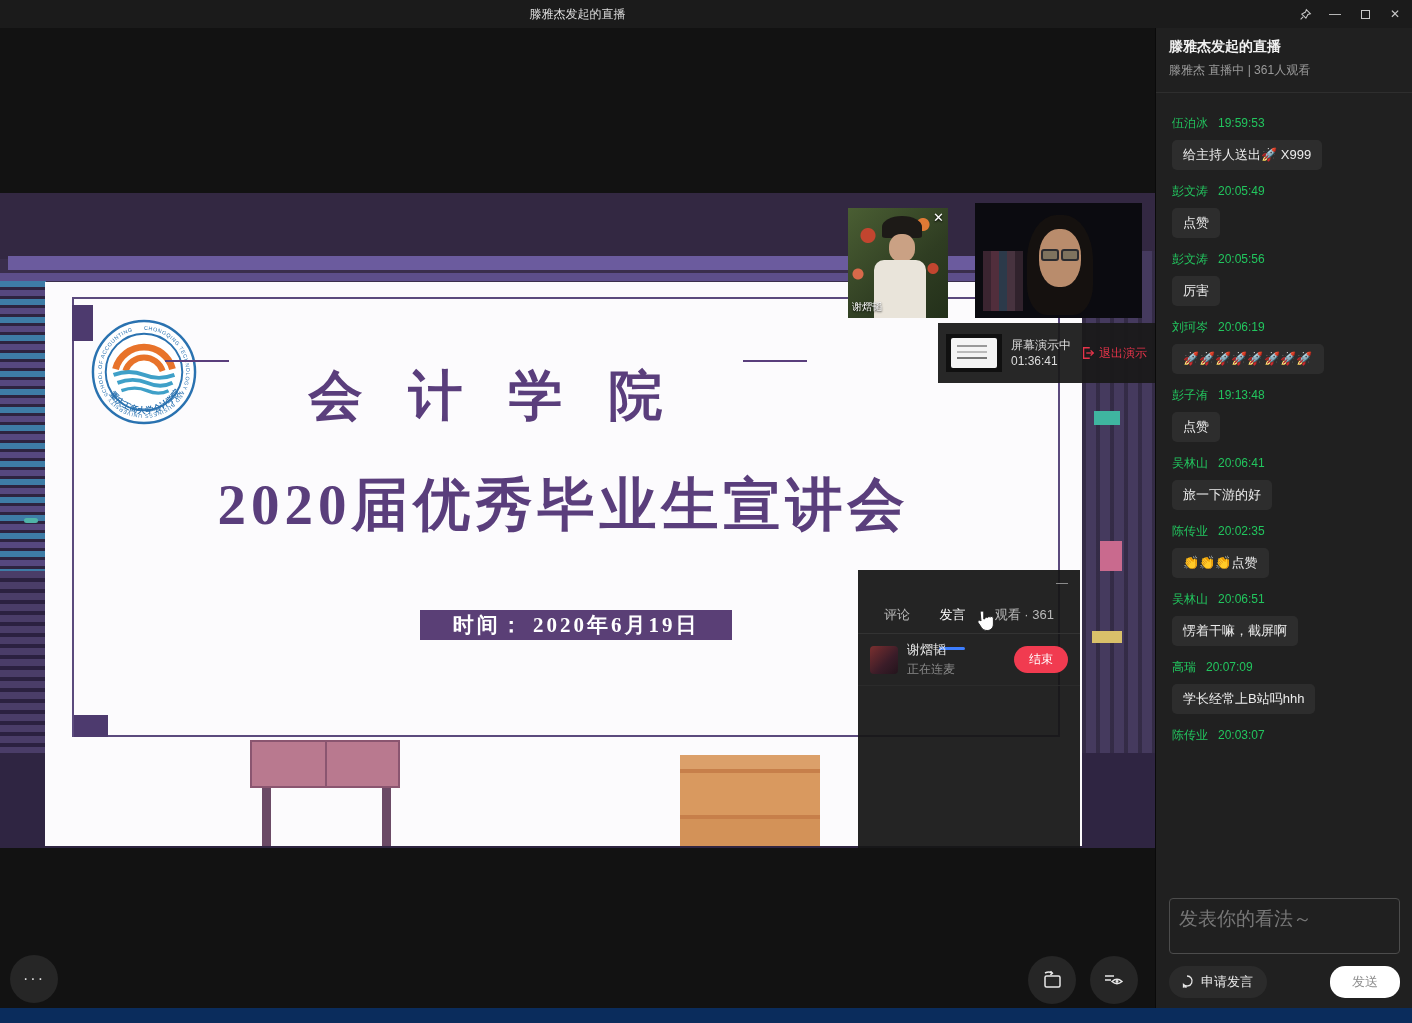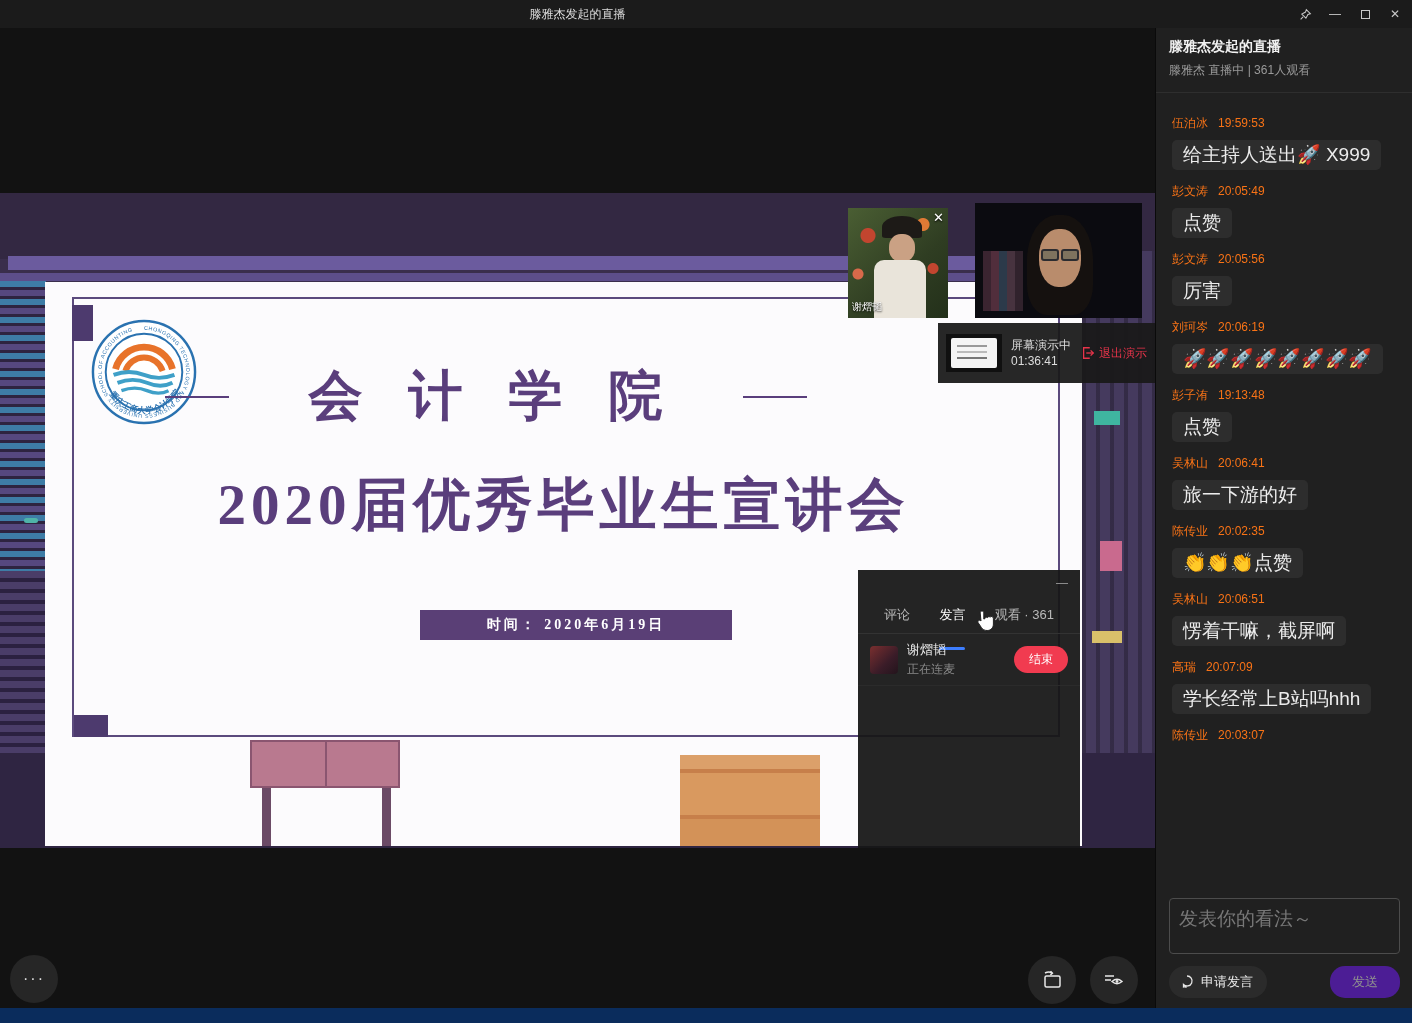--- a/index.html
+++ b/index.html
@@ -34,29 +34,29 @@
   .shelf-item2 { position:absolute; left:1100px; top:348px; width:22px; height:30px; background:#c96a8e; }
   .shelf-item3 { position:absolute; left:1092px; top:438px; width:30px; height:12px; background:#d9c06a; }
   .vid-floor { position:absolute; left:0; top:560px; width:1155px; height:95px; background:#2f2542; }
 
   
   .slide { position:absolute; left:45px; top:89px; width:1037px; height:564px; background:#fcfbfd; }
   .slide-frame { position:absolute; left:27px; top:15px; width:988px; height:440px; border:2px solid #5b4a7d; }
   .sq-tl { position:absolute; left:27px; top:23px; width:21px; height:36px; background:#4d3a6e; }
   .sq-bl { position:absolute; left:29px; top:433px; width:34px; height:22px; background:#4d3a6e; }
   .slide-logo { position:absolute; left:45px; top:36px; width:108px; height:108px; }
-  .slide-title-row { position:absolute; left:0; top:78px; width:881px; display:flex; align-items:center; justify-content:center;gap:28px; }
+  .slide-title-row { position:absolute; left:0; top:78px; width:881px; display:flex; align-items:flex-start; justify-content:center;gap:28px; }
   .title-line { width:64px; height:2px; background:#5a3e7c; }
   .slide-title { font-family:"Liberation Serif","DejaVu Serif",serif; font-weight:bold; color:#5a3e7c;
     font-size:54px; letter-spacing:46px; margin:0 6px 0 52px; }
   .slide-subtitle { position:absolute; left:0; top:185px; width:1037px; text-align:center;
     font-family:"Liberation Serif","DejaVu Serif",serif; font-weight:bold; color:#5a3e7c; font-size:57px; letter-spacing:5px; }
   .time-banner { position:absolute; left:375px; top:328px; width:312px; height:30px; background:#5a3f76;
     display:flex; align-items:center; justify-content:center; color:#fff;
-    font-family:"Liberation Serif","DejaVu Serif",serif; font-weight:bold; font-size:14px; letter-spacing:3px; }
+    font-family:"Liberation Serif","DejaVu Serif",serif; font-weight:bold; font-size:21px; letter-spacing:3px; }
 
   
   .pink-boxes { position:absolute; left:250px; top:547px; width:150px; height:48px; background:#b9798f;
     border:2px solid #8a5570; z-index:6; }
   .pink-div { position:absolute; left:50%; top:0; width:2px; height:100%; background:#8a5570; }
   .pole1 { position:absolute; left:262px; top:595px; width:9px; height:58px; background:#6b4a66; z-index:6; }
   .pole2 { position:absolute; left:382px; top:595px; width:9px; height:58px; background:#6b4a66; z-index:6; }
   .orange-box { position:absolute; left:680px; top:562px; width:140px; height:91px; z-index:6;
     background:linear-gradient(180deg,#dca06a 0 14px,#c77f4a 14px 18px,#d9995f 18px 60px,#c77f4a 60px 64px,#d39258 64px 100%); }
 
@@ -114,31 +114,31 @@
   .ctl-btn { position:absolute; top:928px; width:48px; height:48px; border-radius:50%; background:#262626;
     display:flex; align-items:center; justify-content:center; cursor:pointer; z-index:20; }
 
   
   .sidebar { position:absolute; left:1155px; top:0; width:257px; height:1008px; background:#202020; border-left:1px solid #0a0a0a; }
   .sb-title { position:absolute; left:13px; top:38px; color:#f0f0f0; font-size:14px; font-weight:bold; }
   .sb-subtitle { position:absolute; left:13px; top:62px; color:#9a9a9a; font-size:12px; }
   .sb-divider { position:absolute; left:0; top:92px; width:100%; height:1px; background:#2e2e2e; }
   .chat { position:absolute; left:0; top:105px; width:257px; height:780px; overflow:hidden; padding:10px 14px 0 16px; }
   .msg { margin-bottom:13px; }
-  .msg-head { color:#f97316; font-size:12px; margin-bottom:8px; }
+  .msg-head { color:#22c55e; font-size:12px; margin-bottom:8px; }
   .msg-head .m-time { margin-left:10px; }
-  .bubble { display:inline-block; background:#2d2d2d; color:#ececec; font-size:19px; padding:7px 11px; border-radius:5px; max-width:226px; line-height:16px; }
+  .bubble { display:inline-block; background:#2d2d2d; color:#ececec; font-size:13px; padding:7px 11px; border-radius:5px; max-width:226px; line-height:16px; }
   .chat-input-wrap { position:absolute; left:13px; top:898px; width:231px; height:56px; border:1px solid #4c4c4c; border-radius:4px; background:transparent; }
   .chat-input { width:100%; height:100%; background:transparent; border:none; resize:none; outline:none; color:#ddd;
     font-size:19px; padding:7px 9px; font-family:"Liberation Sans","DejaVu Sans",sans-serif; }
   .chat-input::placeholder { color:#777; }
   .sb-bottom { position:absolute; left:0; top:966px; width:257px; display:flex; align-items:center; padding:0 13px; }
   .req-speak { display:flex; align-items:center; gap:6px; background:#2b2b2b; color:#e8e8e8; font-size:13px;
     border:none; border-radius:16px; padding:7px 14px 7px 10px; cursor:pointer; }
-  .send-btn { margin-left:auto; background:#4c1d95; color:#8f8f8f; font-size:13px; border:none; border-radius:15px; padding:7px 22px; cursor:pointer; }
+  .send-btn { margin-left:auto; background:#ffffff; color:#8f8f8f; font-size:13px; border:none; border-radius:15px; padding:7px 22px; cursor:pointer; }
 
   
   .taskbar { position:absolute; left:0; top:1008px; width:1412px; height:15px; background:#0a2c5c; z-index:50; }
 </style>
 </head>
 <body>
 
 <div id="app">
 
   <div class="titlebar">

